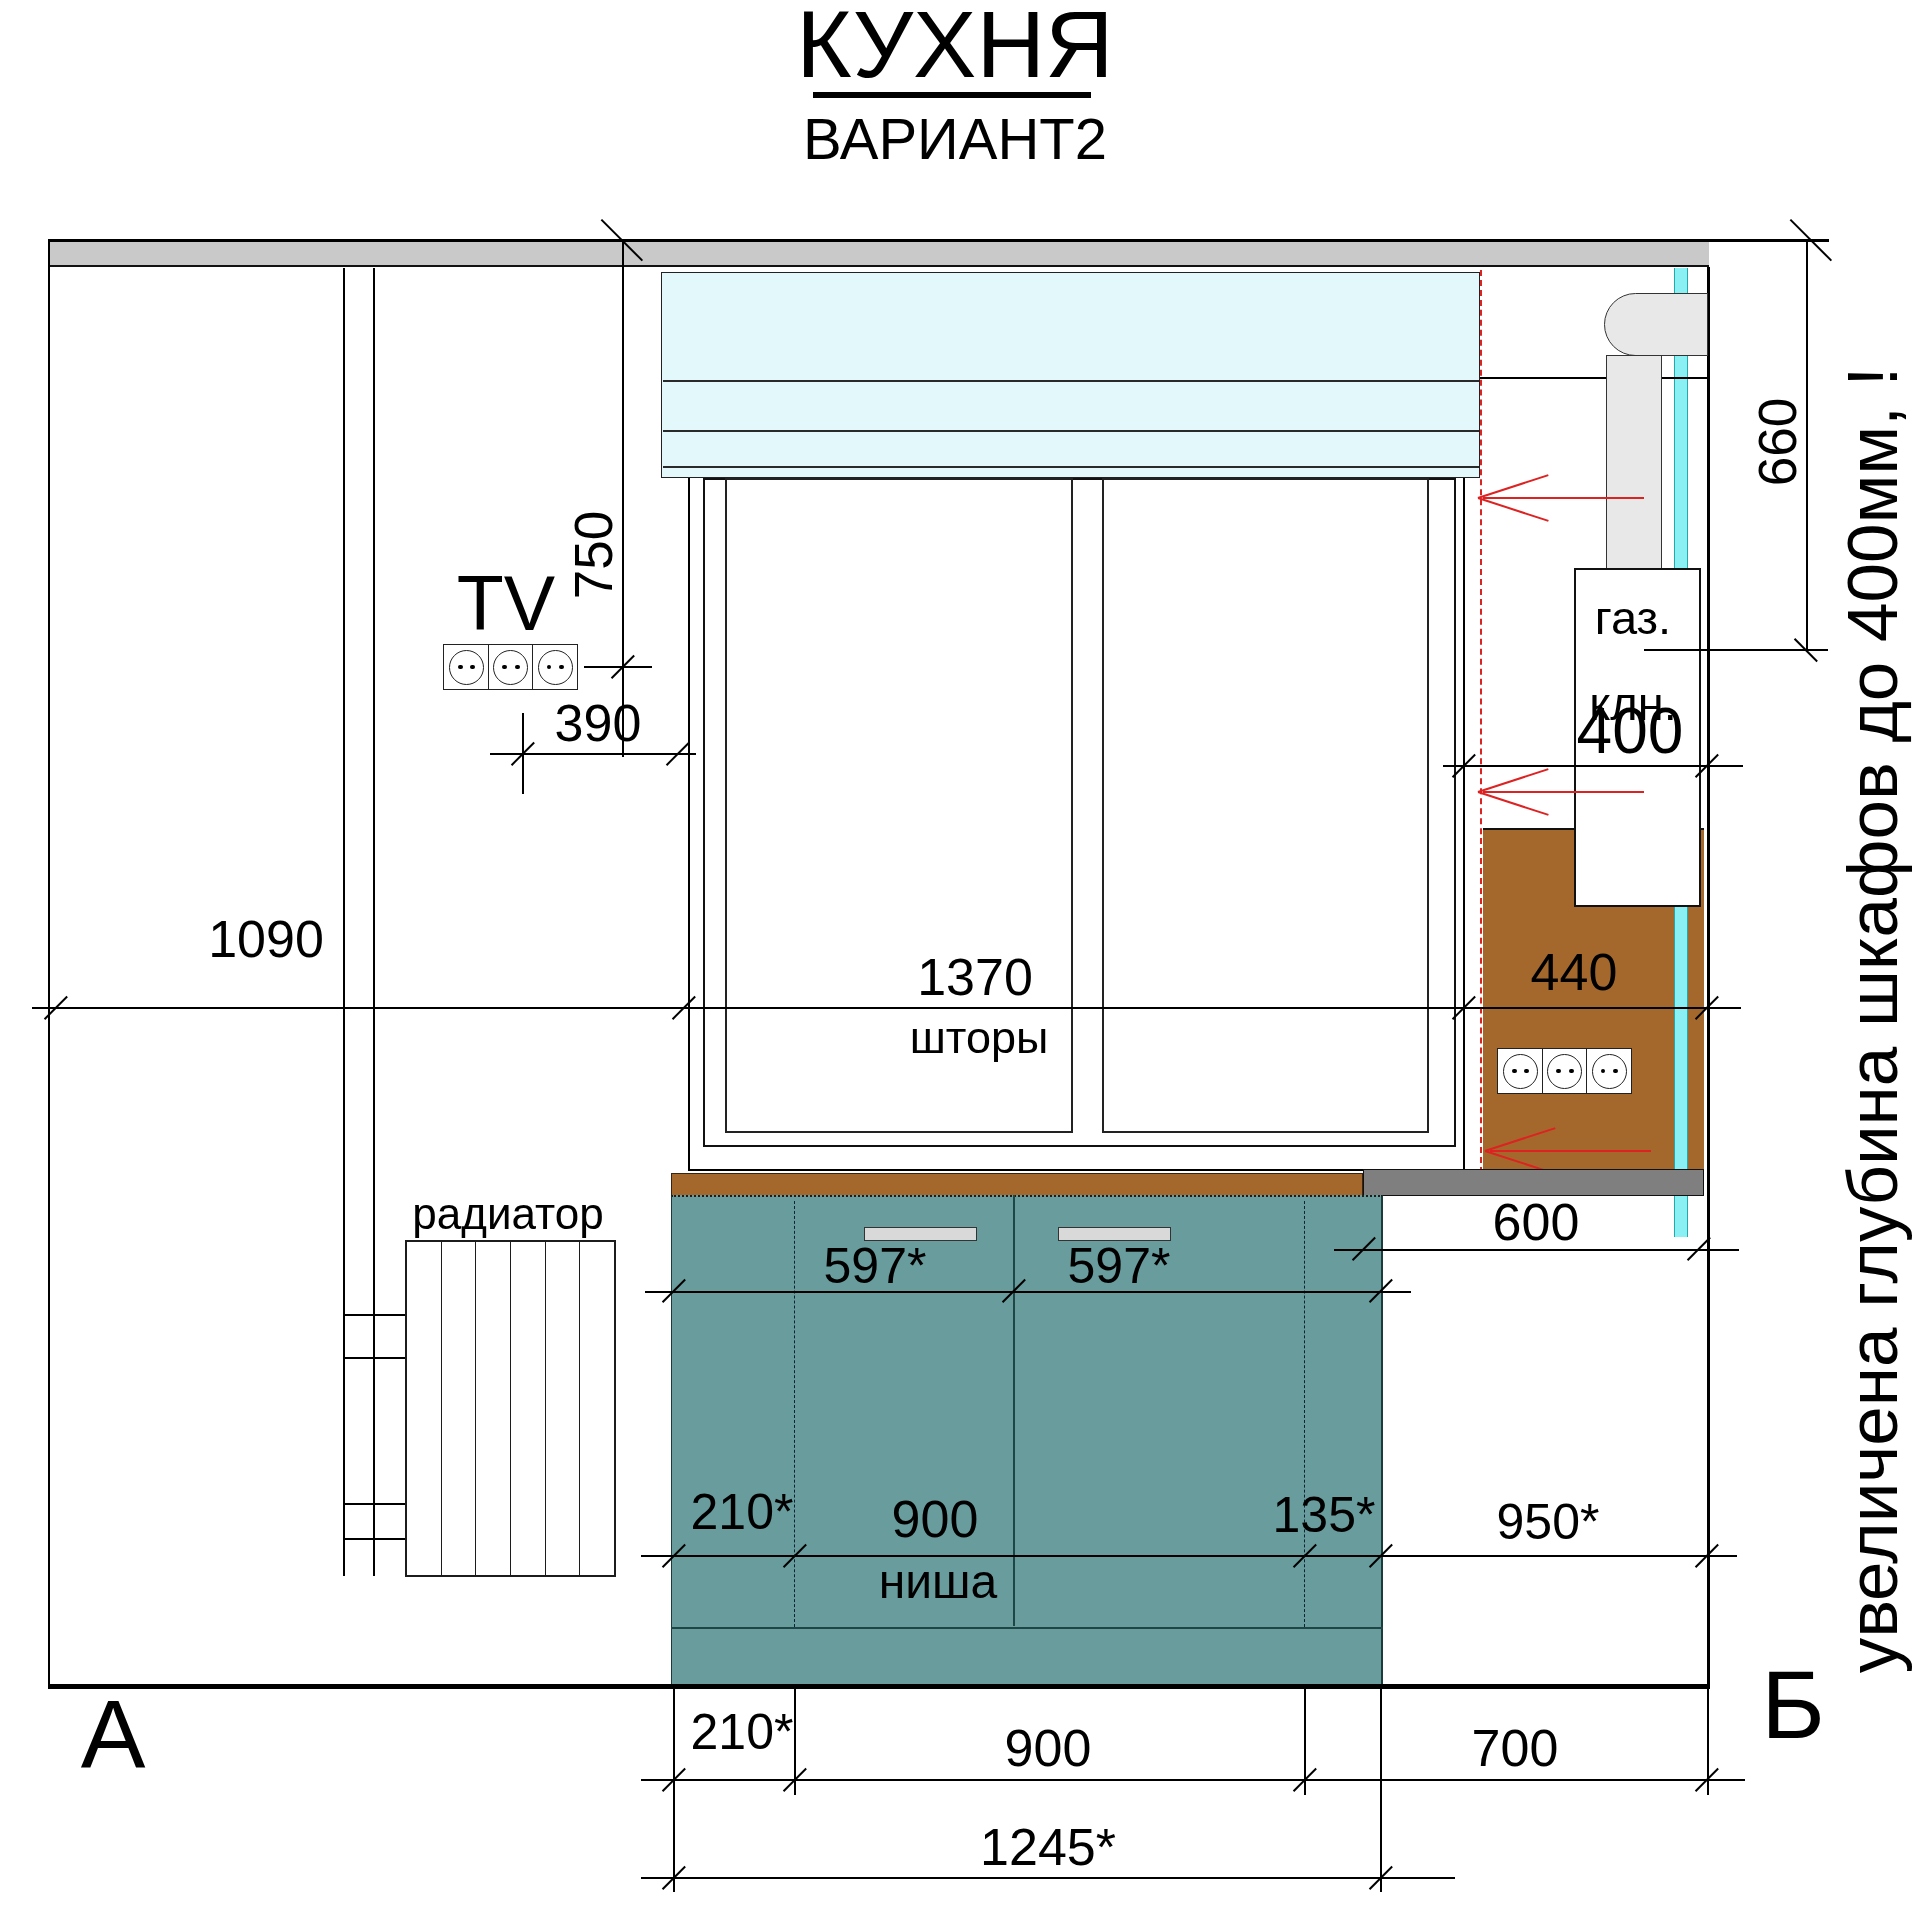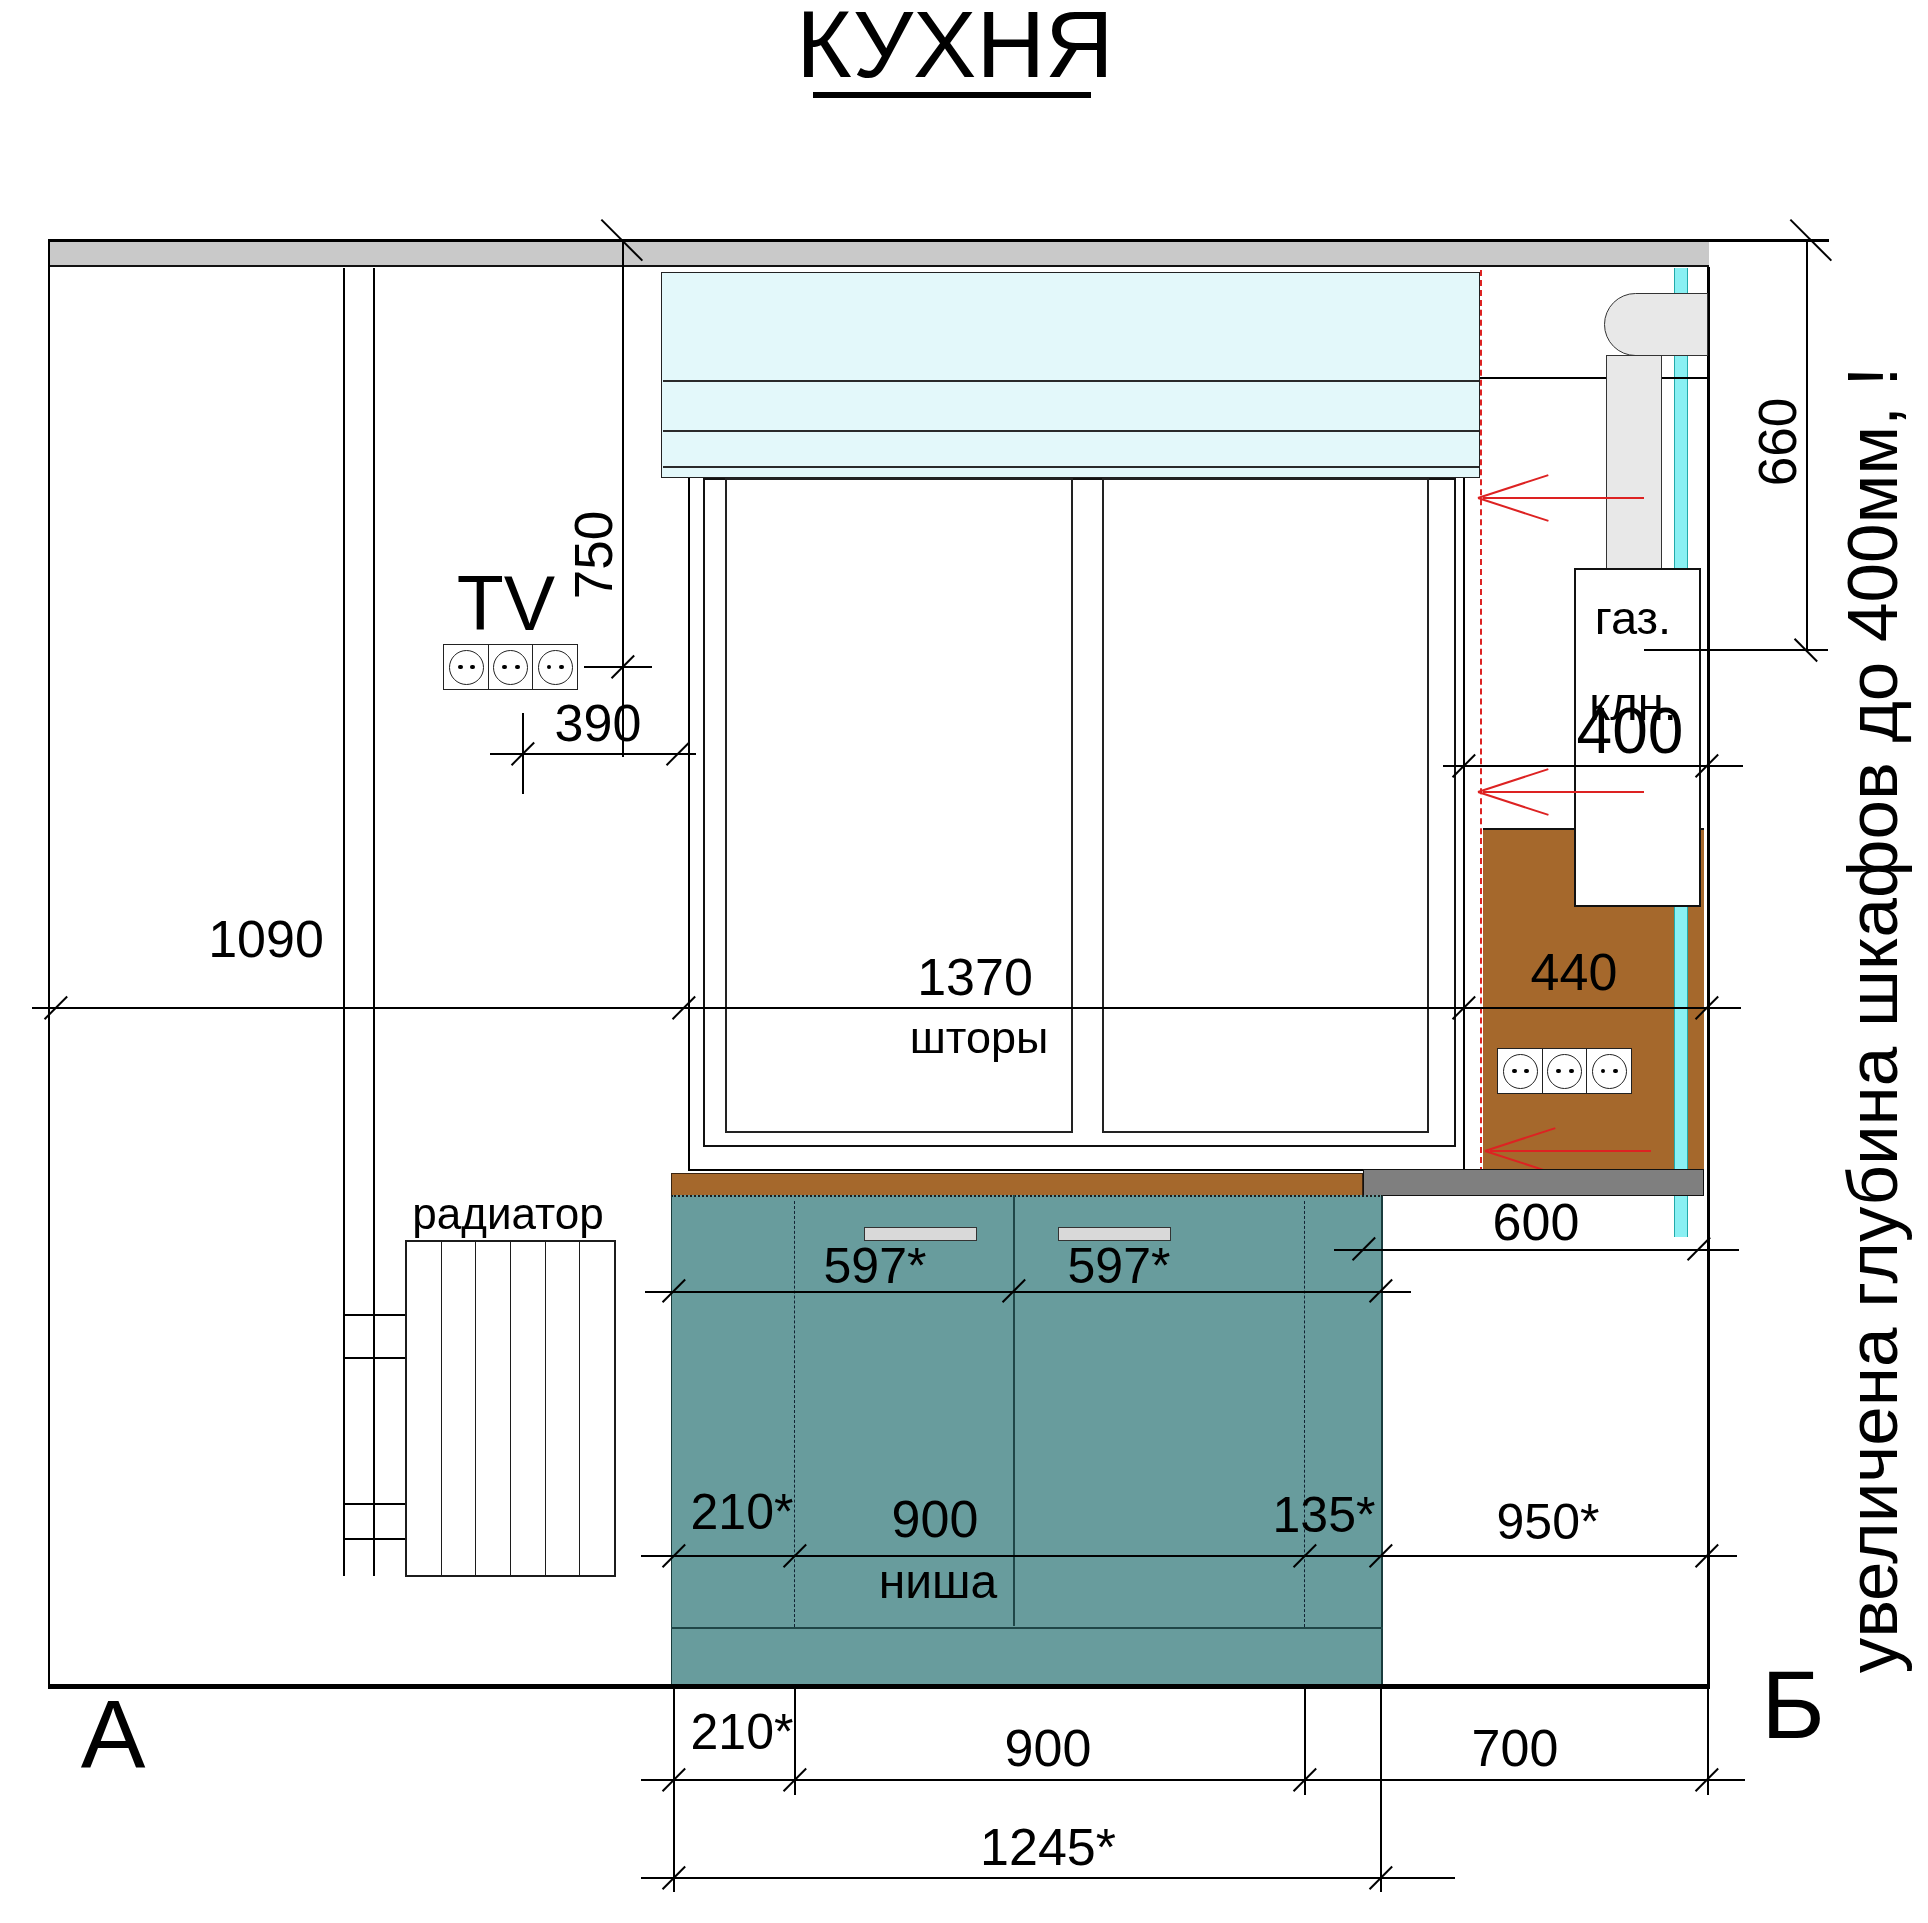--- a/index.html
+++ b/index.html
@@ -34,20 +34,21 @@
   .radiator .sec{flex:1;border-right:1.6px solid #1c1c1c;}
   .radiator .sec:last-child{border-right:none;}
 </style>
 </head>
 <body>
 
 <div id="canvas">
 
   <div class="t" style="left:955px;top:44px;font-size:95px;">КУХНЯ</div>
   <div class="ln" style="left:813px;top:92px;width:278px;height:5.6px;"></div>
+  <div class="t" style="left:955px;top:139px;font-size:58px;">ВАРИАНТ2</div>
 
   <div class="ln" style="left:48px;top:239px;width:1781px;height:3.2px;"></div>
   <div class="rect" style="left:48px;top:242px;width:1661px;height:25px;background:var(--band);border-bottom:2.4px solid #111;"></div>
   <div class="ln" style="left:48px;top:239px;width:2.4px;height:1449px;"></div>
   <div class="ln" style="left:1707px;top:267px;width:3.2px;height:1419px;"></div>
   <div class="ln" style="left:48px;top:1684px;width:1662px;height:4.8px;"></div>
   <div class="tkb brk" style="left:622px;top:240px;"></div>
   <div class="tkb brk" style="left:1811px;top:240px;"></div>
 
   <div class="ln" style="left:343px;top:268px;width:1.6px;height:1308px;"></div>

